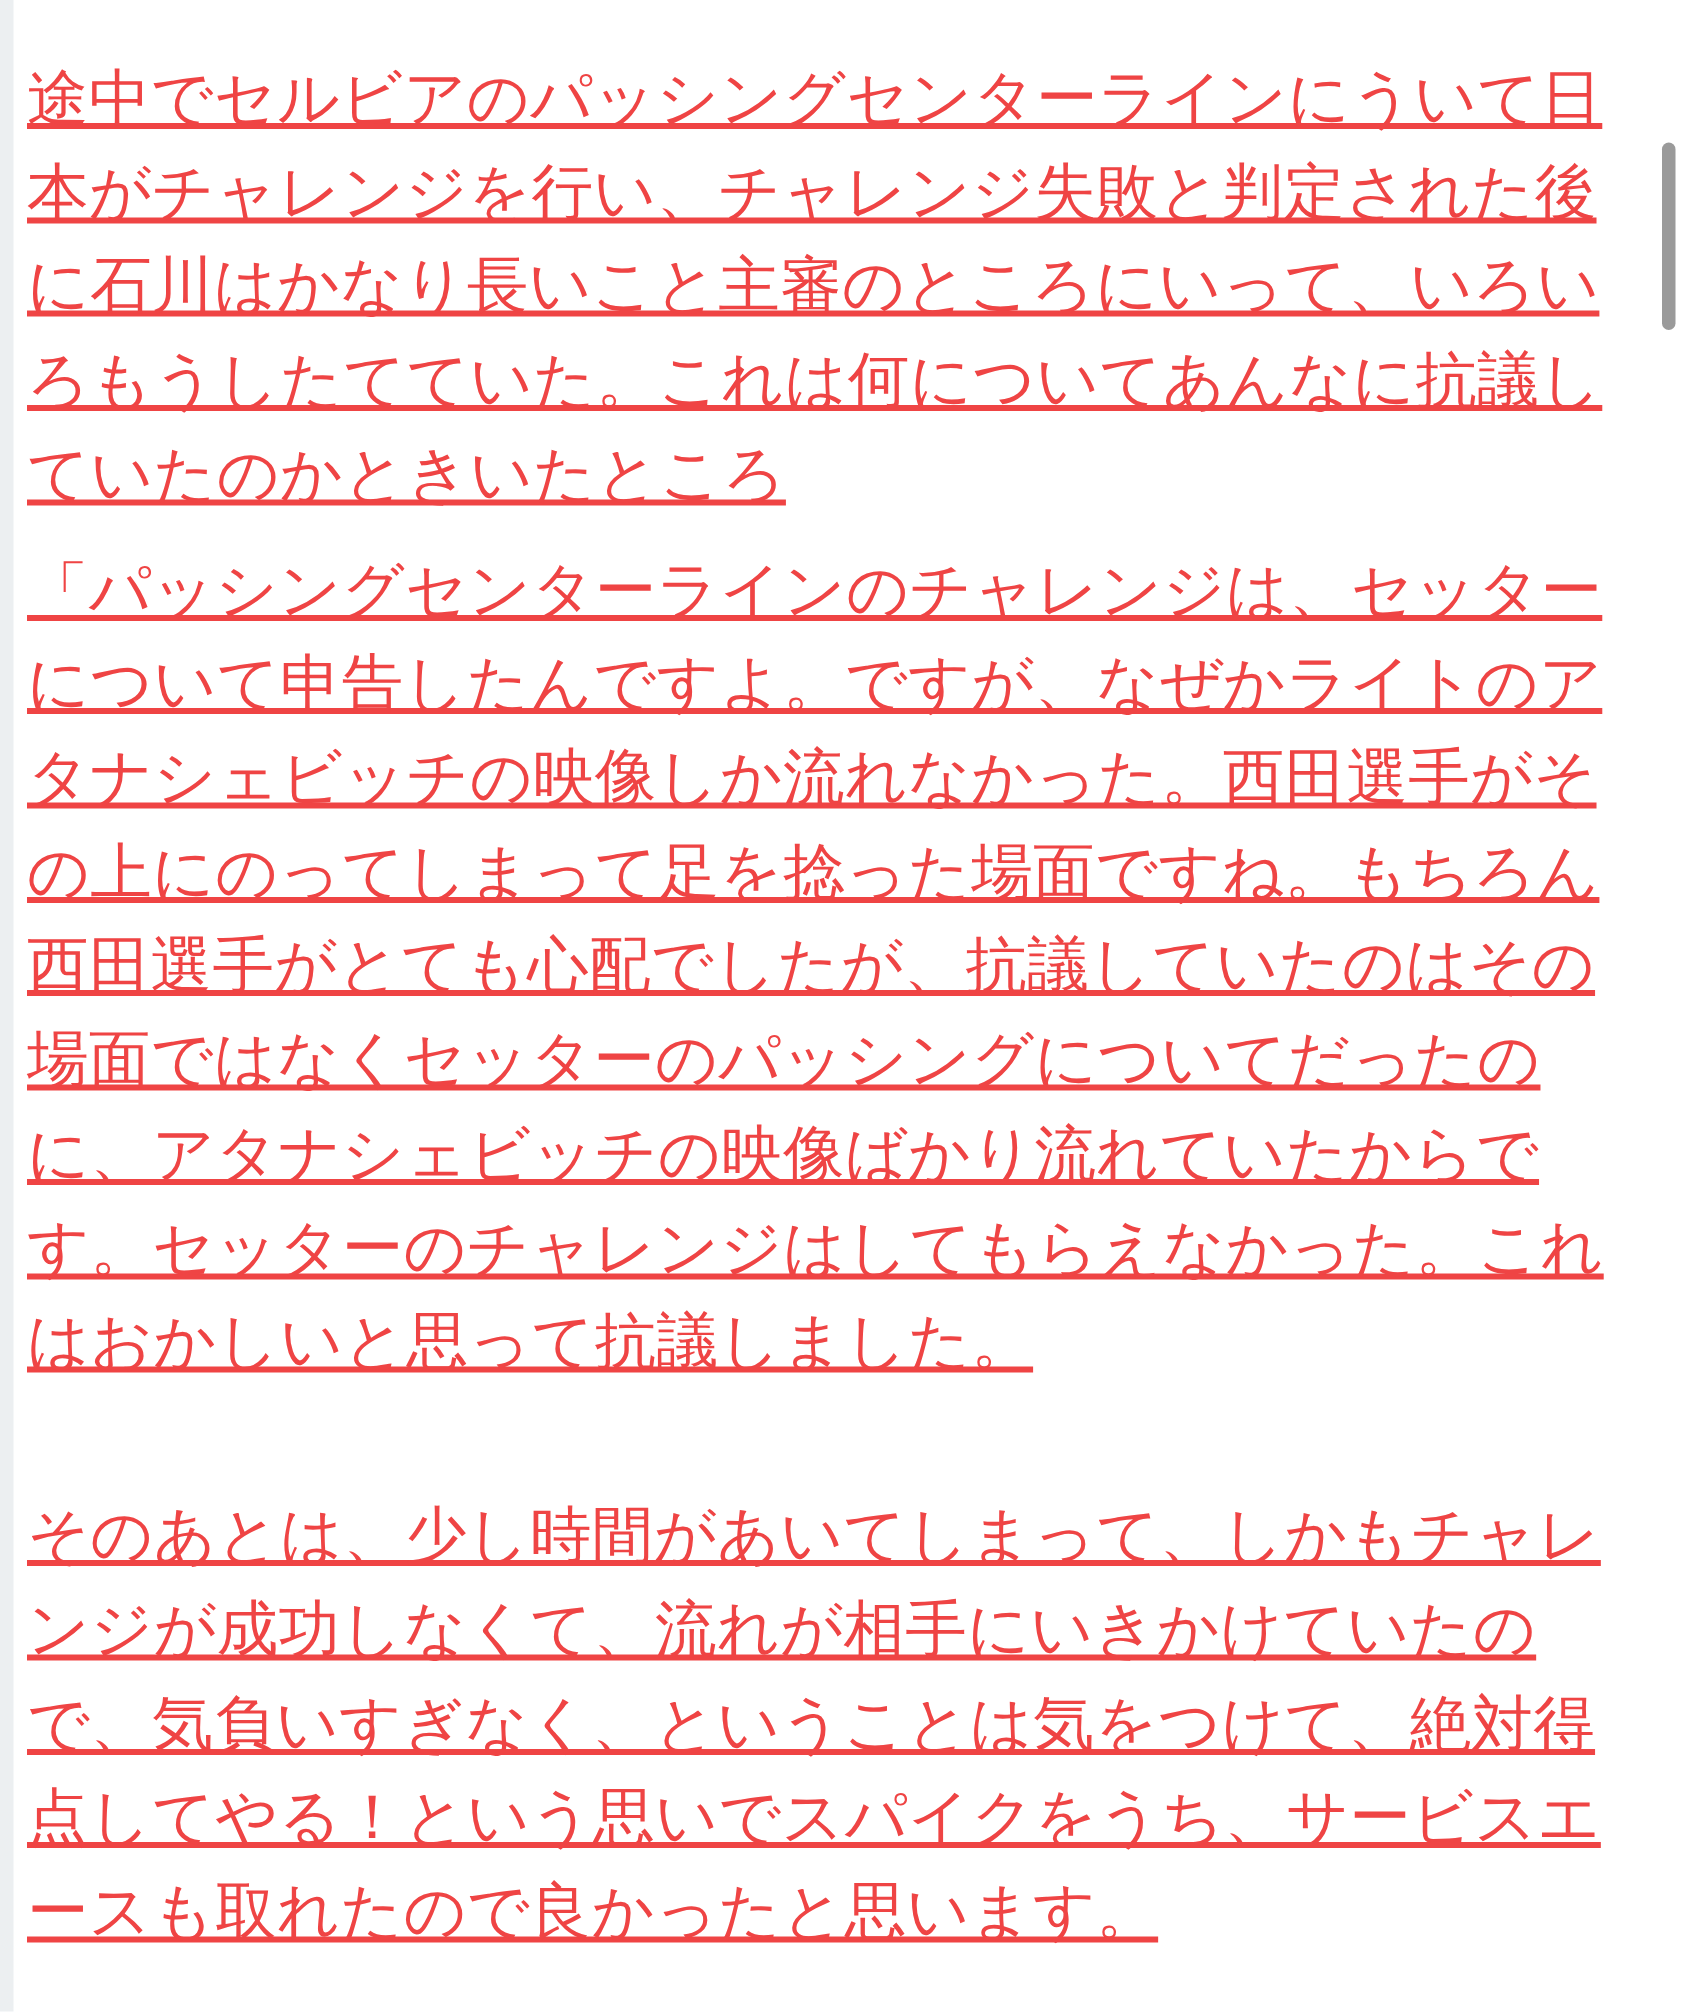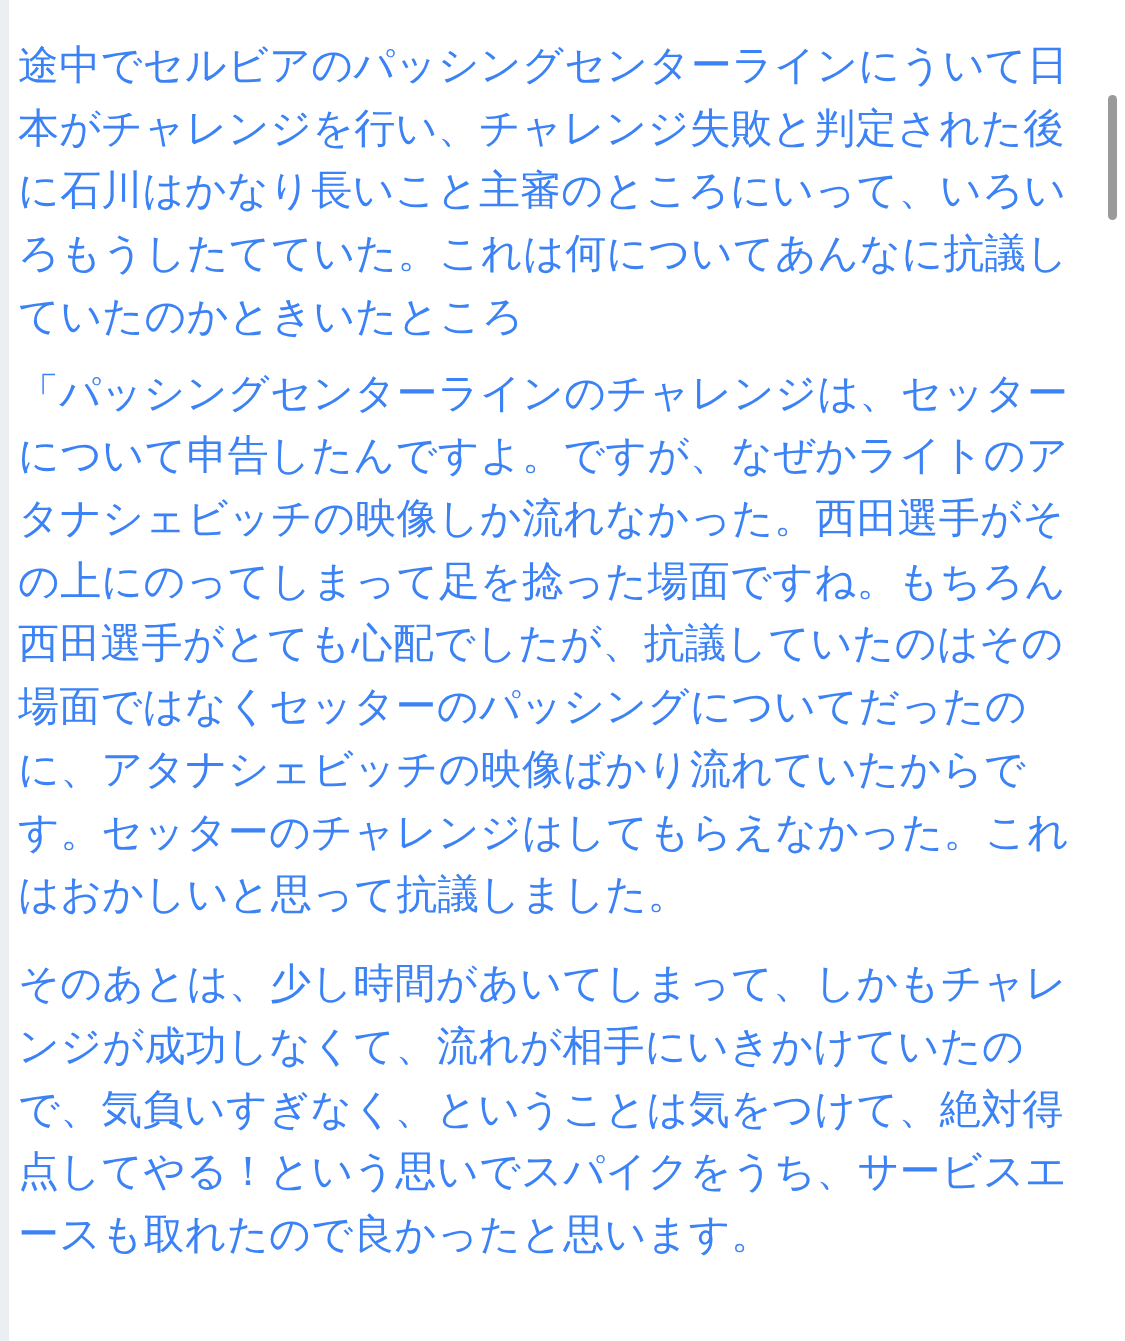--- a/index.html
+++ b/index.html
@@ -35,30 +35,31 @@
     top: 0;
     right: 0;
     padding: 34px 26px 0 18px;
     box-sizing: border-box;
   }
   .para {
     font-size: 41px;
     line-height: 1.53;
     letter-spacing: 0.2px;
     margin: 0;
-    color: #3b82f6;
+    color: #ef4444;
     font-weight: 400;
     text-align: left;
     word-break: break-all;
+    text-decoration: underline;
   }
   .para + .para {
     margin-top: 14px;
   }
   .para.spaced {
-    margin-top: 26px;
+    margin-top: 66px;
   }
   .scrollbar-track {
     position: absolute;
     right: 4px;
     top: 0;
     width: 9px;
     height: 100%;
     background: transparent;
   }
   .scrollbar-thumb {

